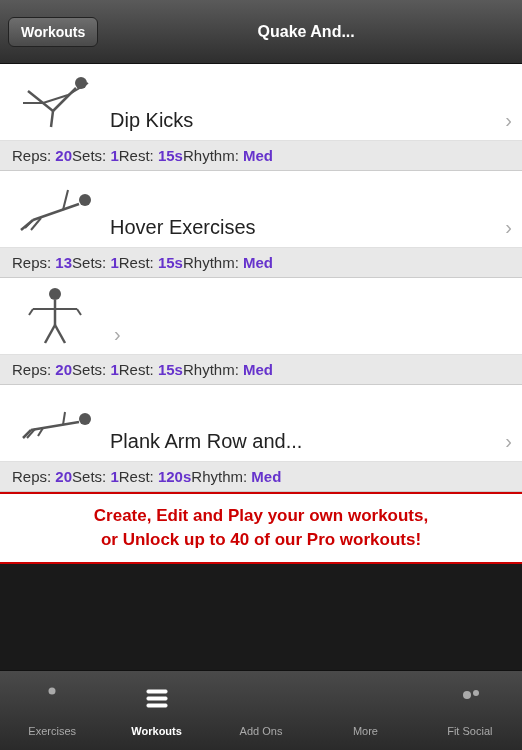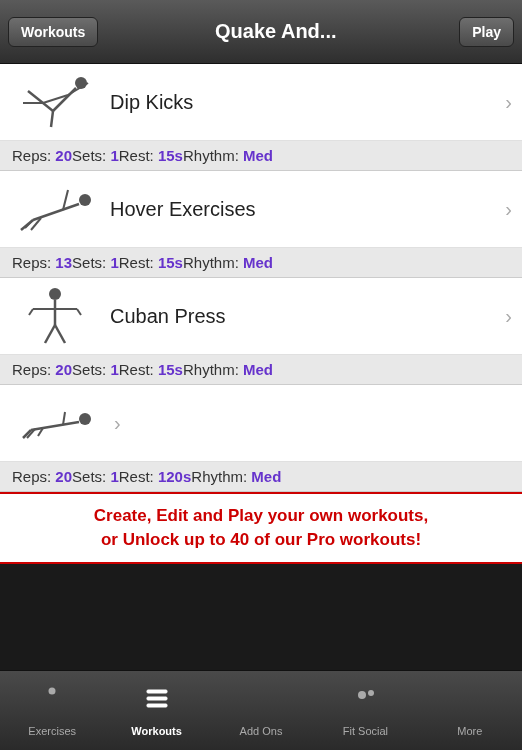--- a/index.html
+++ b/index.html
@@ -29,21 +29,21 @@
       font-size: 14px;
       font-weight: 600;
       padding: 6px 12px;
       cursor: pointer;
       text-decoration: none;
     }
     .header-title {
       flex: 1;
       text-align: center;
       color: #fff;
-      font-size: 20px;
+      font-size: 16px;
       font-weight: bold;
     }
     .header-play-btn, .header-edit-btn {
       background: linear-gradient(to bottom, #6e6e6e, #4a4a4a);
       border: 1px solid #222;
       border-radius: 6px;
       color: #fff;
       font-size: 14px;
       font-weight: 600;
       padding: 6px 12px;
@@ -56,21 +56,21 @@
       background: #f0f0f0;
     }
 
     .exercise-item {
       background: #fff;
       border-bottom: 1px solid #ccc;
     }
 
     .exercise-row {
       display: flex;
-      align-items: center;
+      align-items: flex-end;
       padding: 8px 10px;
       border-bottom: 1px solid #e0e0e0;
       min-height: 70px;
     }
 
     .exercise-thumbnail {
       width: 90px;
       height: 60px;
       flex-shrink: 0;
       display: flex;
@@ -187,21 +187,20 @@
       width: 85px;
       height: 58px;
     }
   </style>
 </head>
 <body>
 
 <div class="header">
   <button class="header-workouts-btn">Workouts</button>
   <span class="header-title">Quake And...</span>
-  <button class="header-play-btn">Play</button>
 </div>
 
 <div class="exercise-list" id="exercise-list">
     <div class="exercise-item">
     <div class="exercise-row">
       <div class="exercise-thumbnail">
         <svg class="figure-svg" viewBox="0 0 85 58" xmlns="http://www.w3.org/2000/svg">
 
     <circle cx="68" cy="10" r="6" fill="#555"></circle>
 
@@ -290,21 +289,20 @@
 
     <line x1="20" y1="22" x2="64" y2="22" stroke="#555" stroke-width="2"></line>
 
     <line x1="20" y1="22" x2="16" y2="28" stroke="#555" stroke-width="2"></line>
     <line x1="64" y1="22" x2="68" y2="28" stroke="#555" stroke-width="2"></line>
 
     <line x1="42" y1="38" x2="32" y2="56" stroke="#555" stroke-width="2.5"></line>
     <line x1="42" y1="38" x2="52" y2="56" stroke="#555" stroke-width="2.5"></line>
   </svg>
       </div>
-      <span class="exercise-name">Cuban Press</span>
       <span class="chevron">›</span>
     </div>
     <div class="exercise-stats">
       <span>
         <span class="stat-label">Reps:</span>
         <span class="stat-value"> 20</span>
       </span>
       <span>
         <span class="stat-label">Sets:</span>
         <span class="stat-value"> 1</span>
@@ -329,20 +327,21 @@
     <line x1="66" y1="28" x2="18" y2="36" stroke="#555" stroke-width="2.5"></line>
 
     <line x1="50" y1="31" x2="52" y2="18" stroke="#555" stroke-width="2"></line>
 
     <line x1="30" y1="34" x2="25" y2="42" stroke="#555" stroke-width="2"></line>
 
     <line x1="18" y1="36" x2="10" y2="44" stroke="#555" stroke-width="2.5"></line>
     <line x1="22" y1="35" x2="14" y2="44" stroke="#555" stroke-width="2"></line>
   </svg>
       </div>
+      <span class="exercise-name">Plank Arm Row and...</span>
       <span class="chevron">›</span>
     </div>
     <div class="exercise-stats">
       <span>
         <span class="stat-label">Reps:</span>
         <span class="stat-value"> 20</span>
       </span>
       <span>
         <span class="stat-label">Sets:</span>
         <span class="stat-value"> 1</span>
@@ -395,32 +394,32 @@
           <circle cx="13" cy="13" r="11" stroke-width="2" fill="none"></circle>
           <line x1="13" y1="7" x2="13" y2="19" stroke-width="2.5"></line>
           <line x1="7" y1="13" x2="19" y2="13" stroke-width="2.5"></line>
         </svg>
     </div>
     <span class="tab-label">Add Ons</span>
   </div>
     <div class="tab-item">
     <div class="tab-icon-wrap">
       <svg class="tab-svg" width="26" height="26" viewBox="0 0 26 26">
+          <rect x="4" y="3" width="18" height="22" rx="2" stroke-width="2" fill="none"></rect>
+          <line x1="8" y1="9" x2="18" y2="9" stroke-width="1.8"></line>
+          <line x1="8" y1="13" x2="18" y2="13" stroke-width="1.8"></line>
+          <line x1="8" y1="17" x2="14" y2="17" stroke-width="1.8"></line>
+        </svg>
+    </div>
+    <span class="tab-label">More</span>
+  </div>
+    <div class="tab-item">
+    <div class="tab-icon-wrap">
+      <svg class="tab-svg" width="26" height="26" viewBox="0 0 26 26">
           <circle cx="10" cy="9" r="4"></circle>
           <circle cx="19" cy="7" r="3"></circle>
           <path d="M2 22 Q2 15 10 15 Q18 15 18 22" stroke-width="2" fill="none"></path>
           <path d="M16 14 Q22 14 23 20" stroke-width="1.8" fill="none"></path>
         </svg>
     </div>
     <span class="tab-label">Fit Social</span>
   </div>
-    <div class="tab-item">
-    <div class="tab-icon-wrap">
-      <svg class="tab-svg" width="26" height="26" viewBox="0 0 26 26">
-          <rect x="4" y="3" width="18" height="22" rx="2" stroke-width="2" fill="none"></rect>
-          <line x1="8" y1="9" x2="18" y2="9" stroke-width="1.8"></line>
-          <line x1="8" y1="13" x2="18" y2="13" stroke-width="1.8"></line>
-          <line x1="8" y1="17" x2="14" y2="17" stroke-width="1.8"></line>
-        </svg>
-    </div>
-    <span class="tab-label">More</span>
-  </div>
   </div>
 
 </body></html>

